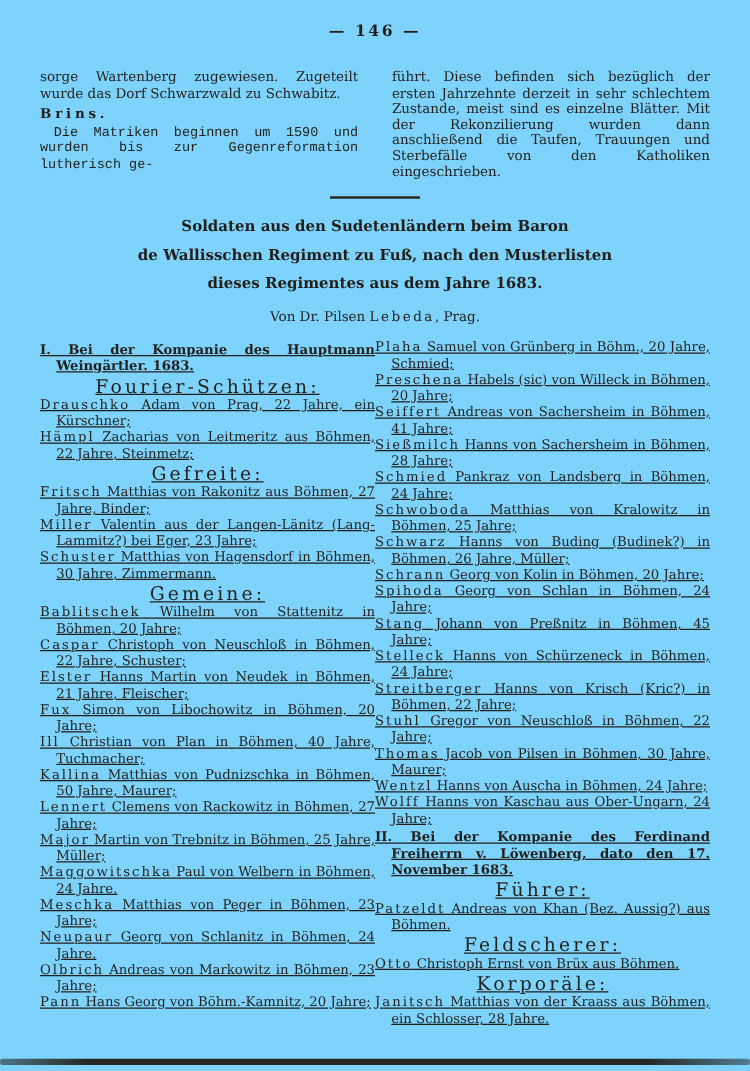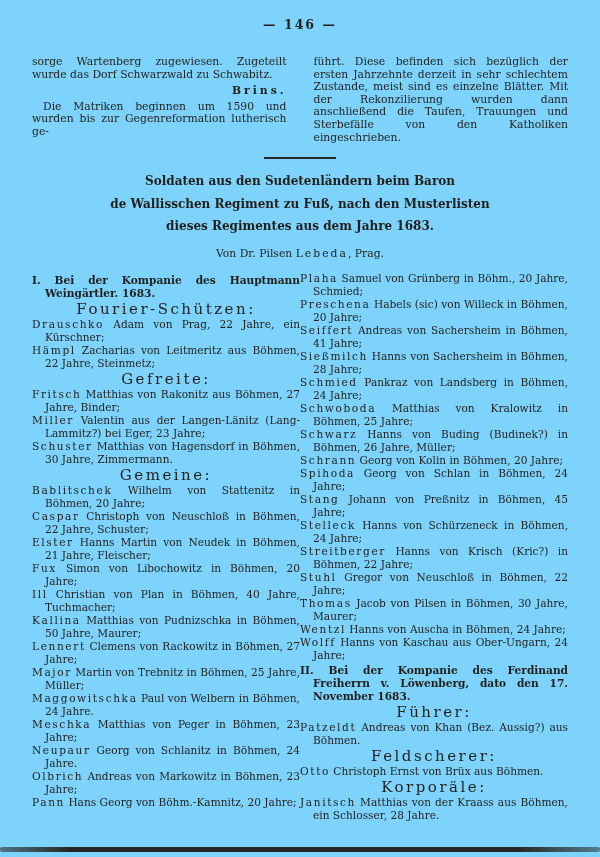--- a/index.html
+++ b/index.html
@@ -10,30 +10,30 @@
     color:#221f1b;
     font-family:"DejaVu Serif", serif;
   }
   .pageno {
     text-align:center; padding-top:17px;
     font-size:12.5px; font-weight:bold; letter-spacing:2px;
   }
   .topcols { display:flex; gap:27px; margin:24px 32px 0; }
   .tcol { width:50%; font-size:10.8px; line-height:12.6px; text-align:justify; }
   .tcol p { margin:0; }
-  .p-indent { text-indent:11px; }
-  .brins { text-align:right; letter-spacing:3px; margin:4px 0 3px !important; font-weight:bold; }
+  .p-indent { text-indent:11px;font-family:Liberation Mono, monospace; }
+  .brins { text-align:left; letter-spacing:3px; margin:4px 0 3px !important; font-weight:bold; }
   .divider { width:72px; height:2px; background:#2a2824; margin:13px auto 0; }
   .title {
     text-align:center; font-weight:bold;
     font-size:12px; line-height:22.5px; margin-top:11px;
   }
   .byline { text-align:center; font-size:10.8px; margin-top:9px; }
   .byline .nm { letter-spacing:2px; }
-  .listcols { display:flex; gap:0; margin:12px 32px 0; }
+  .listcols { display:flex; gap:0; margin:12px 32px 0;text-decoration:underline; }
   .lcol { width:50%; font-size:10.6px; line-height:13px; }
   .lcol p { margin:0; }
   .section {
     font-weight:bold; text-align:justify;
     padding-left:13px; text-indent:-13px; margin-top:2px !important;
   }
   .subhead {
     text-align:center; letter-spacing:2.5px;
     margin:3px 0 2px !important; font-size:15px;
   }

